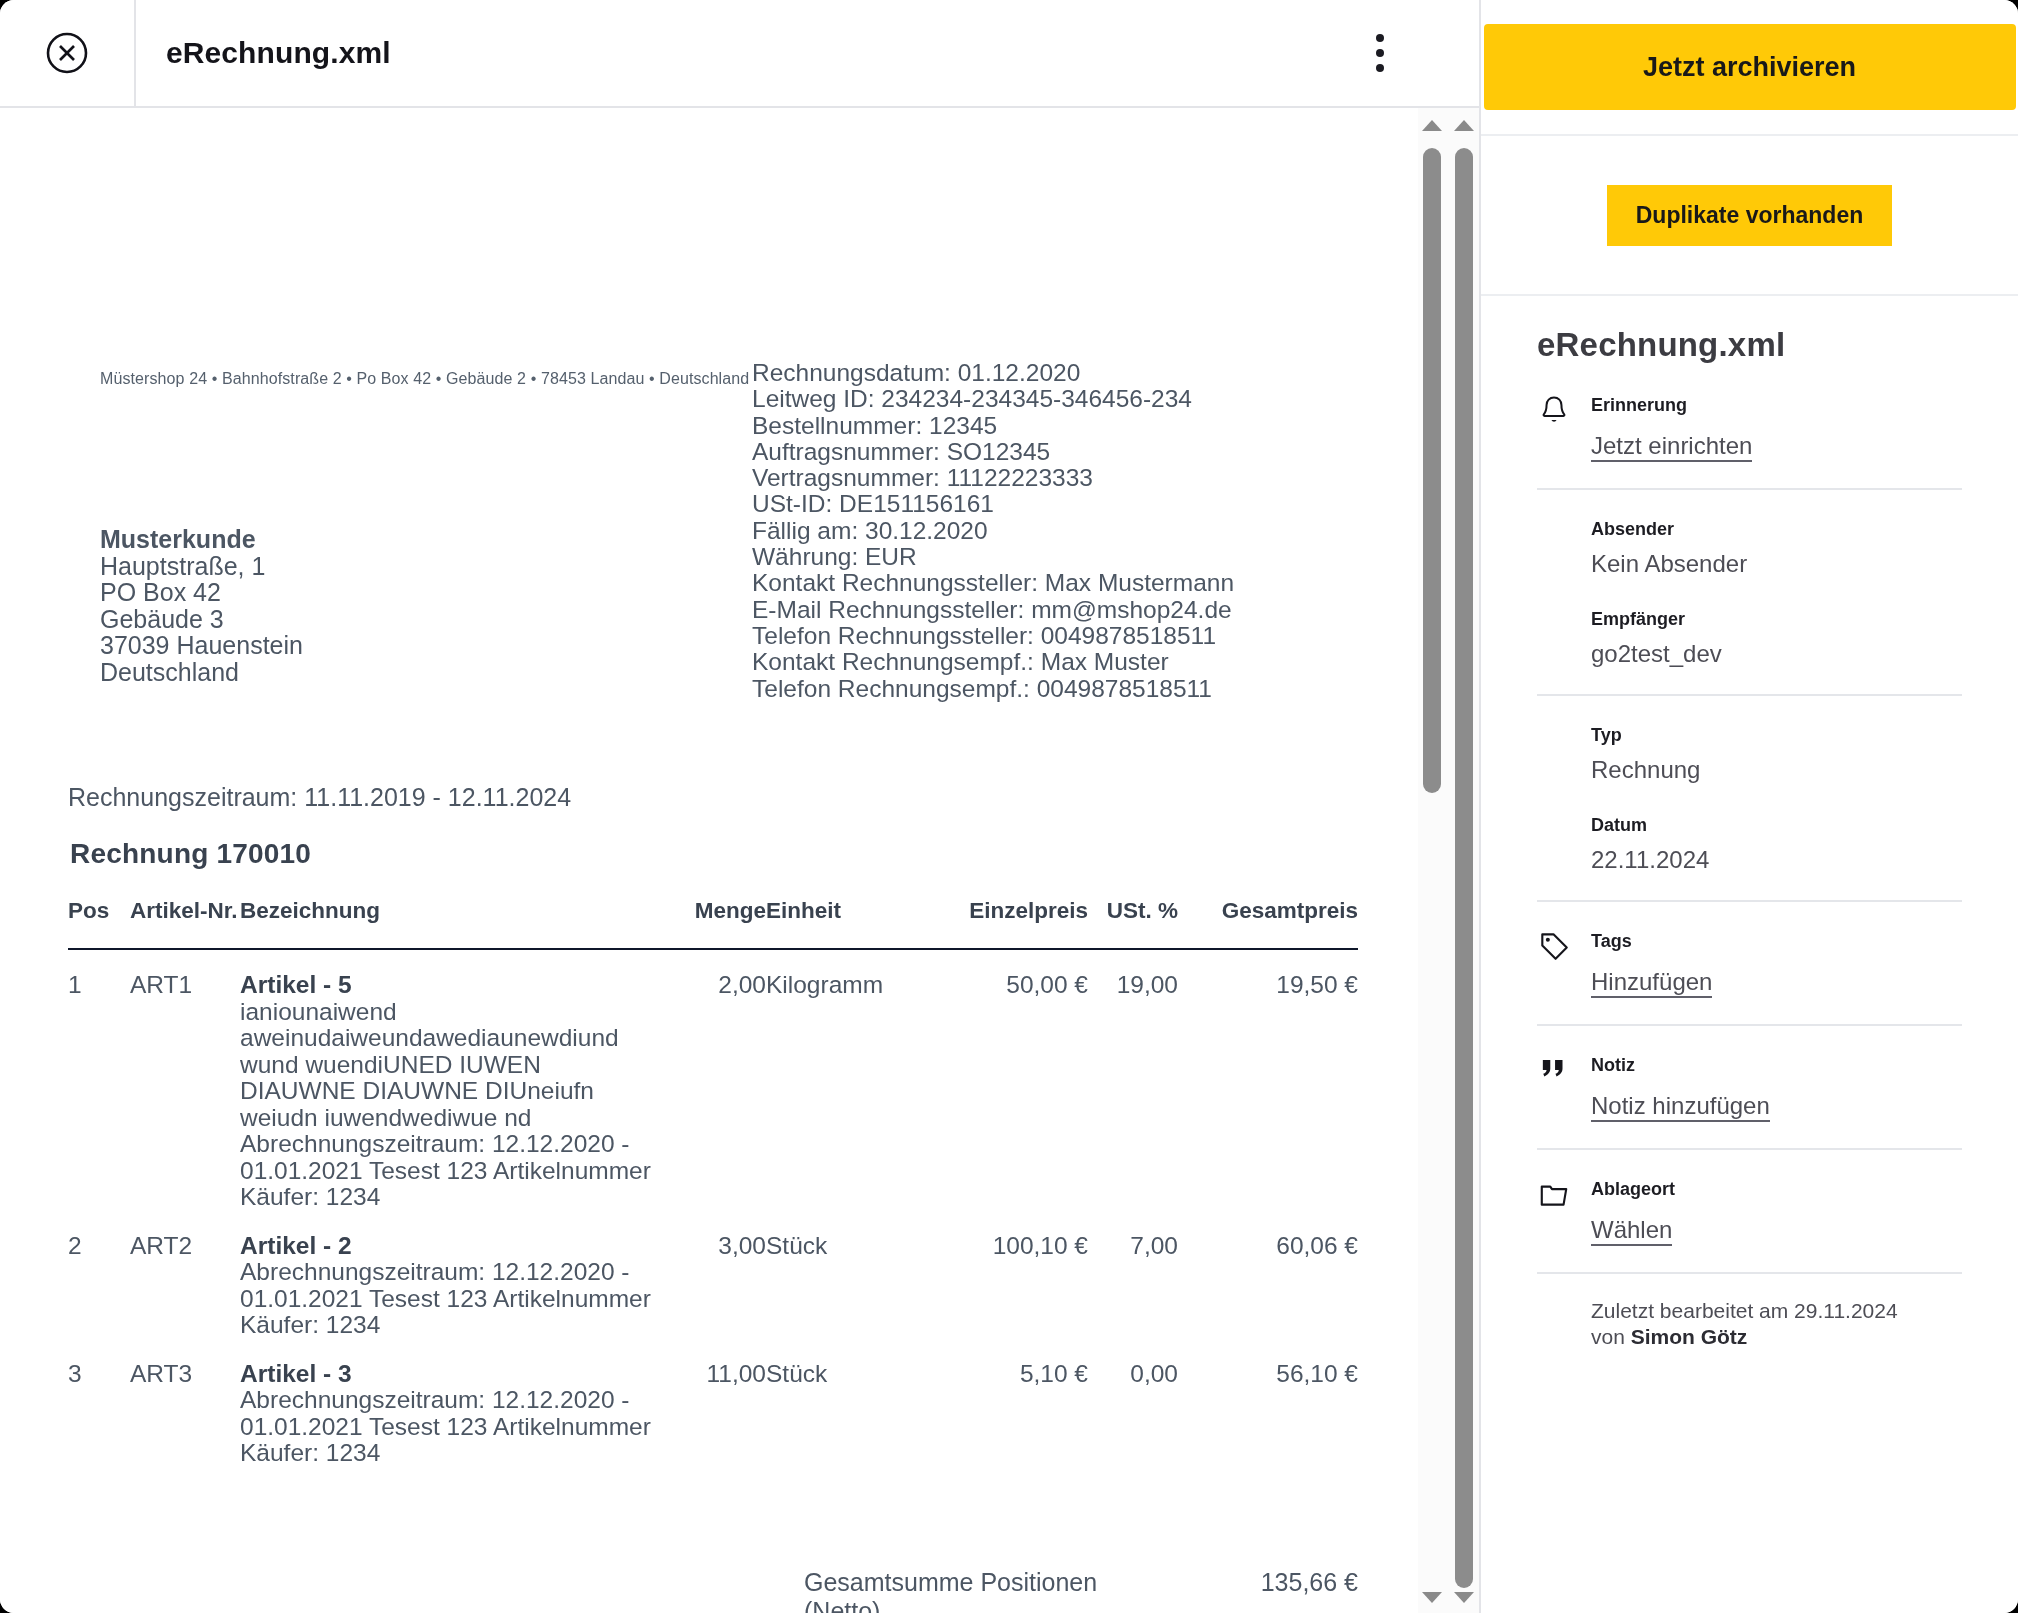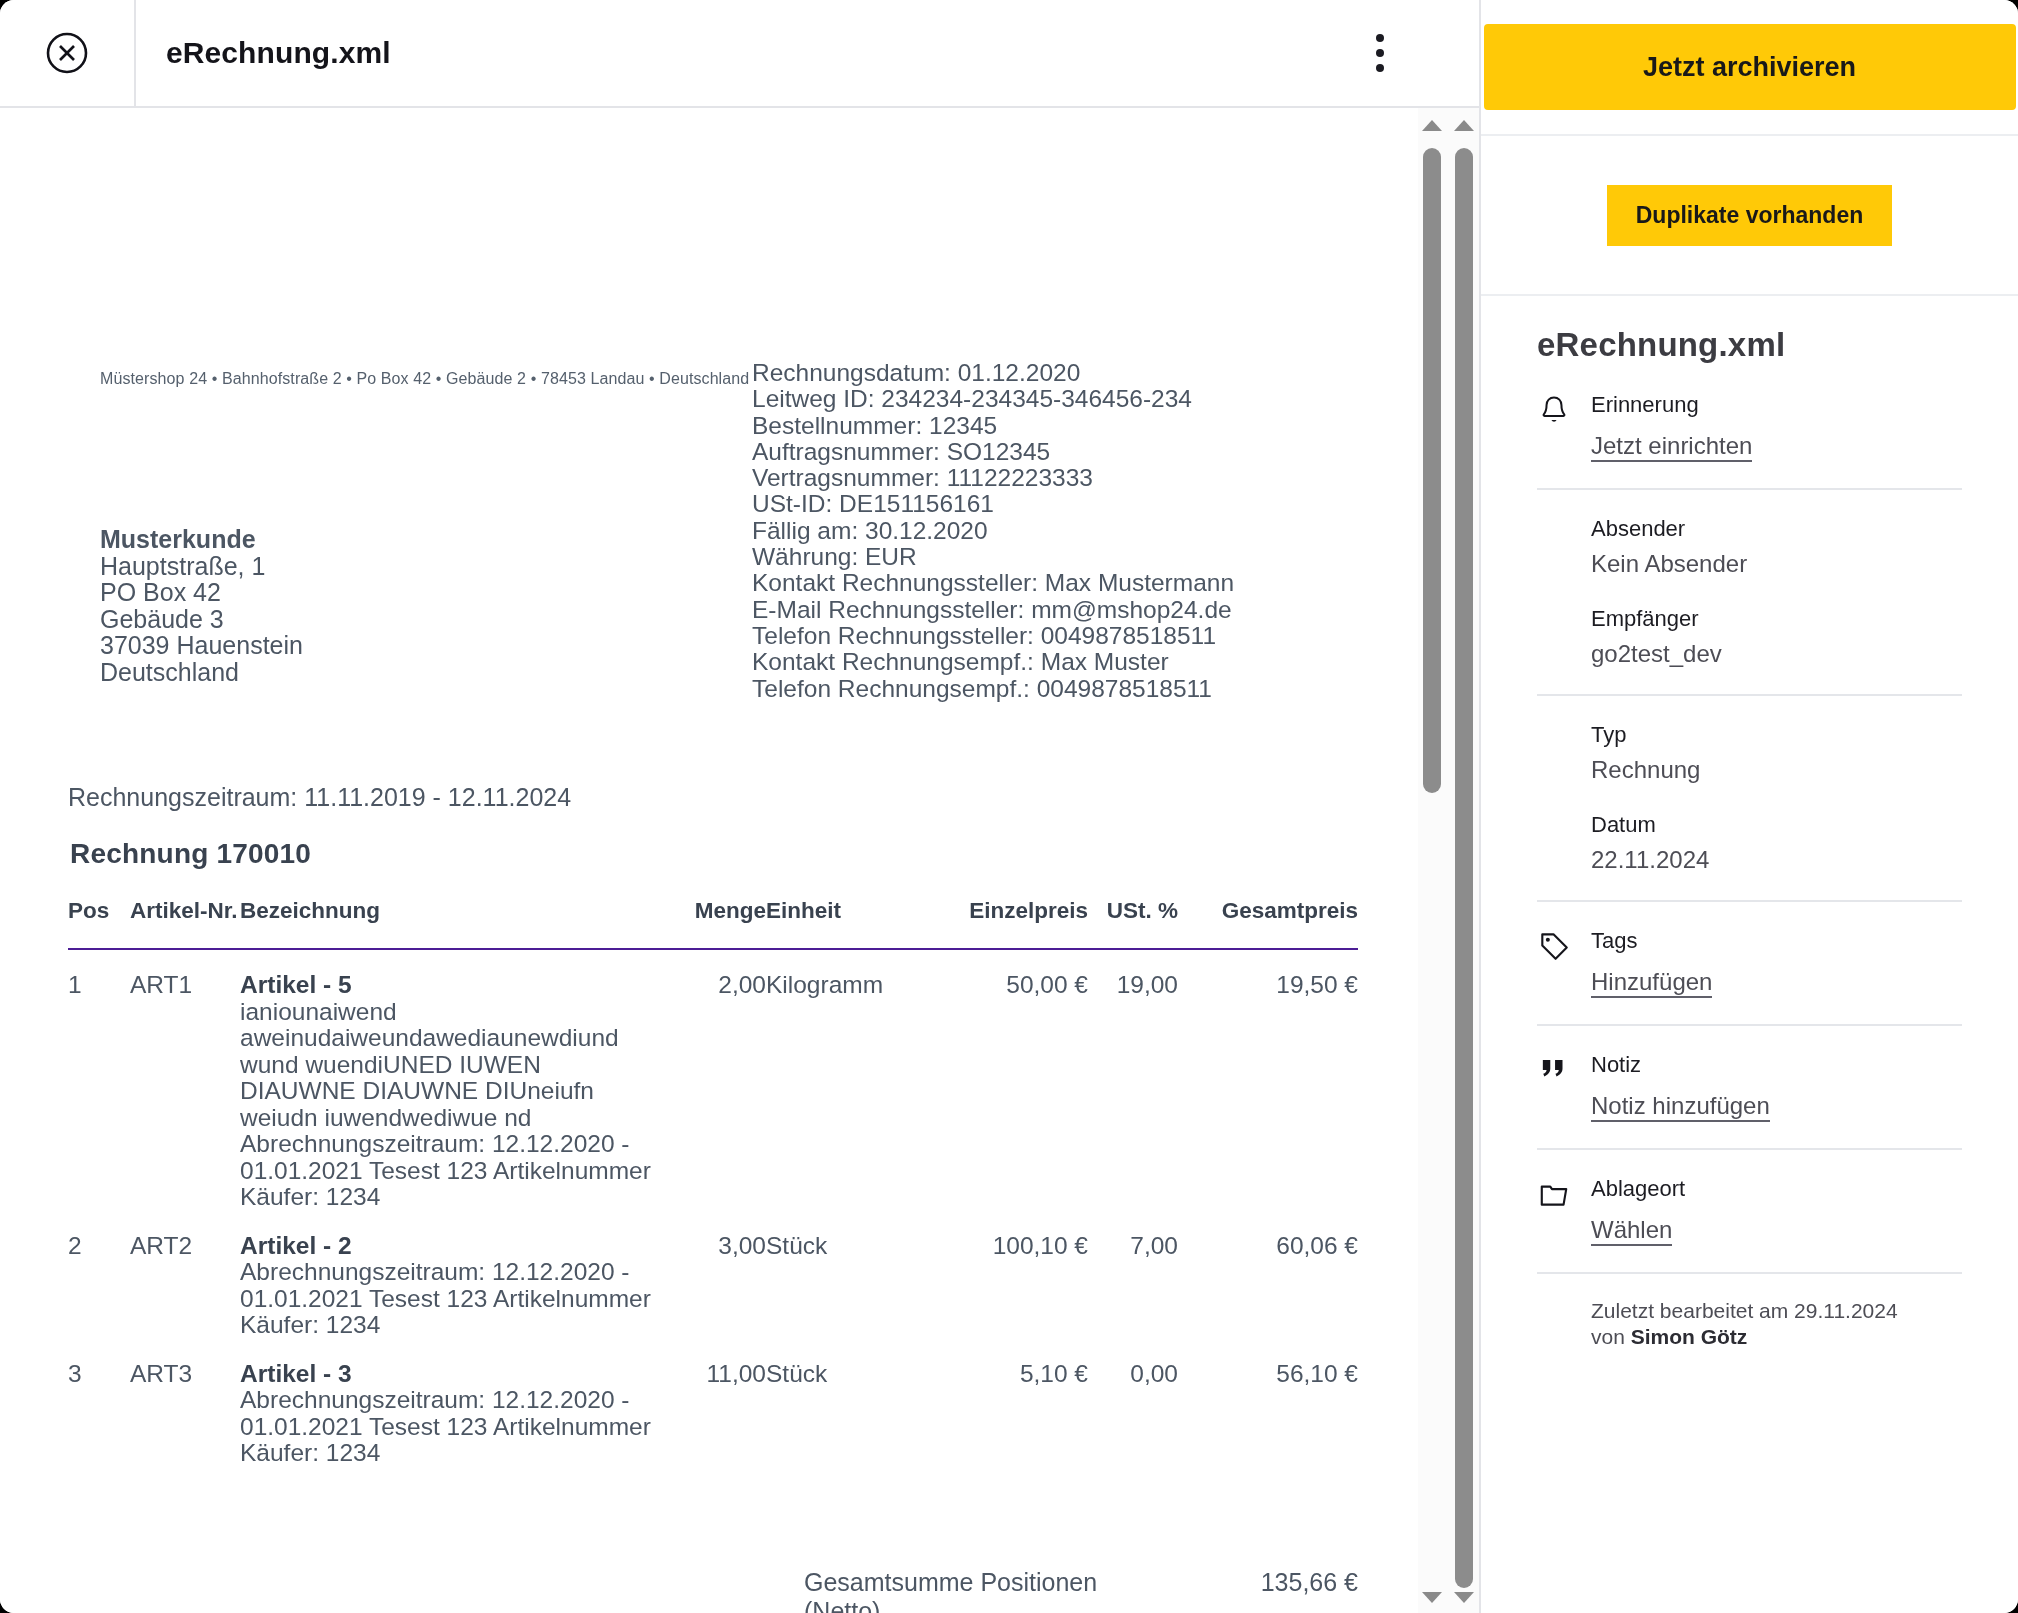--- a/index.html
+++ b/index.html
@@ -87,21 +87,21 @@
 
   
   .pos-table {
     position: absolute; left: 68px; top: 790px;
     width: 1290px; border-collapse: collapse;
   }
   .pos-table th {
     font-size: 22.5px; font-weight: 700; color: #39424f;
     text-align: left; vertical-align: top;
     padding: 0 0 24px 0;
-    border-bottom: 2px solid #4c1d95;
+    border-bottom: 2px solid #0f172a;
   }
   .pos-table td {
     font-size: 24.5px; color: #4c5663; vertical-align: top;
     padding: 22px 0 0 0; line-height: 26.5px;
   }
   .col-pos    { width: 62px; }
   .col-art    { width: 110px; }
   .col-bez    { width: 418px; }
   .col-menge  { width: 108px; text-align: right !important; }
   .col-einh   { width: 150px; }
@@ -188,21 +188,21 @@
     margin-bottom: 26px; letter-spacing: .2px;
   }
   .prow { display: flex; align-items: flex-start; }
   .picon {
     width: 54px; flex: 0 0 54px;
     display: flex; align-items: flex-start; justify-content: flex-start;
     padding-top: 3px;
   }
   .pcontent { flex: 1 1 auto; }
   .plabel {
-    font-size: 22px; font-weight: 400; color: #1c1c22;
+    font-size: 18px; font-weight: 700; color: #1c1c22;
     line-height: 30px;
   }
   .plink {
     display: inline-block;
     font-size: 24px; color: #4d4d55;
     border-bottom: 2px solid #60606a;
     margin-top: 12px; cursor: pointer;
   }
   .pvalue { font-size: 24px; color: #4d4d55; margin-top: 6px; }
   .psep {

